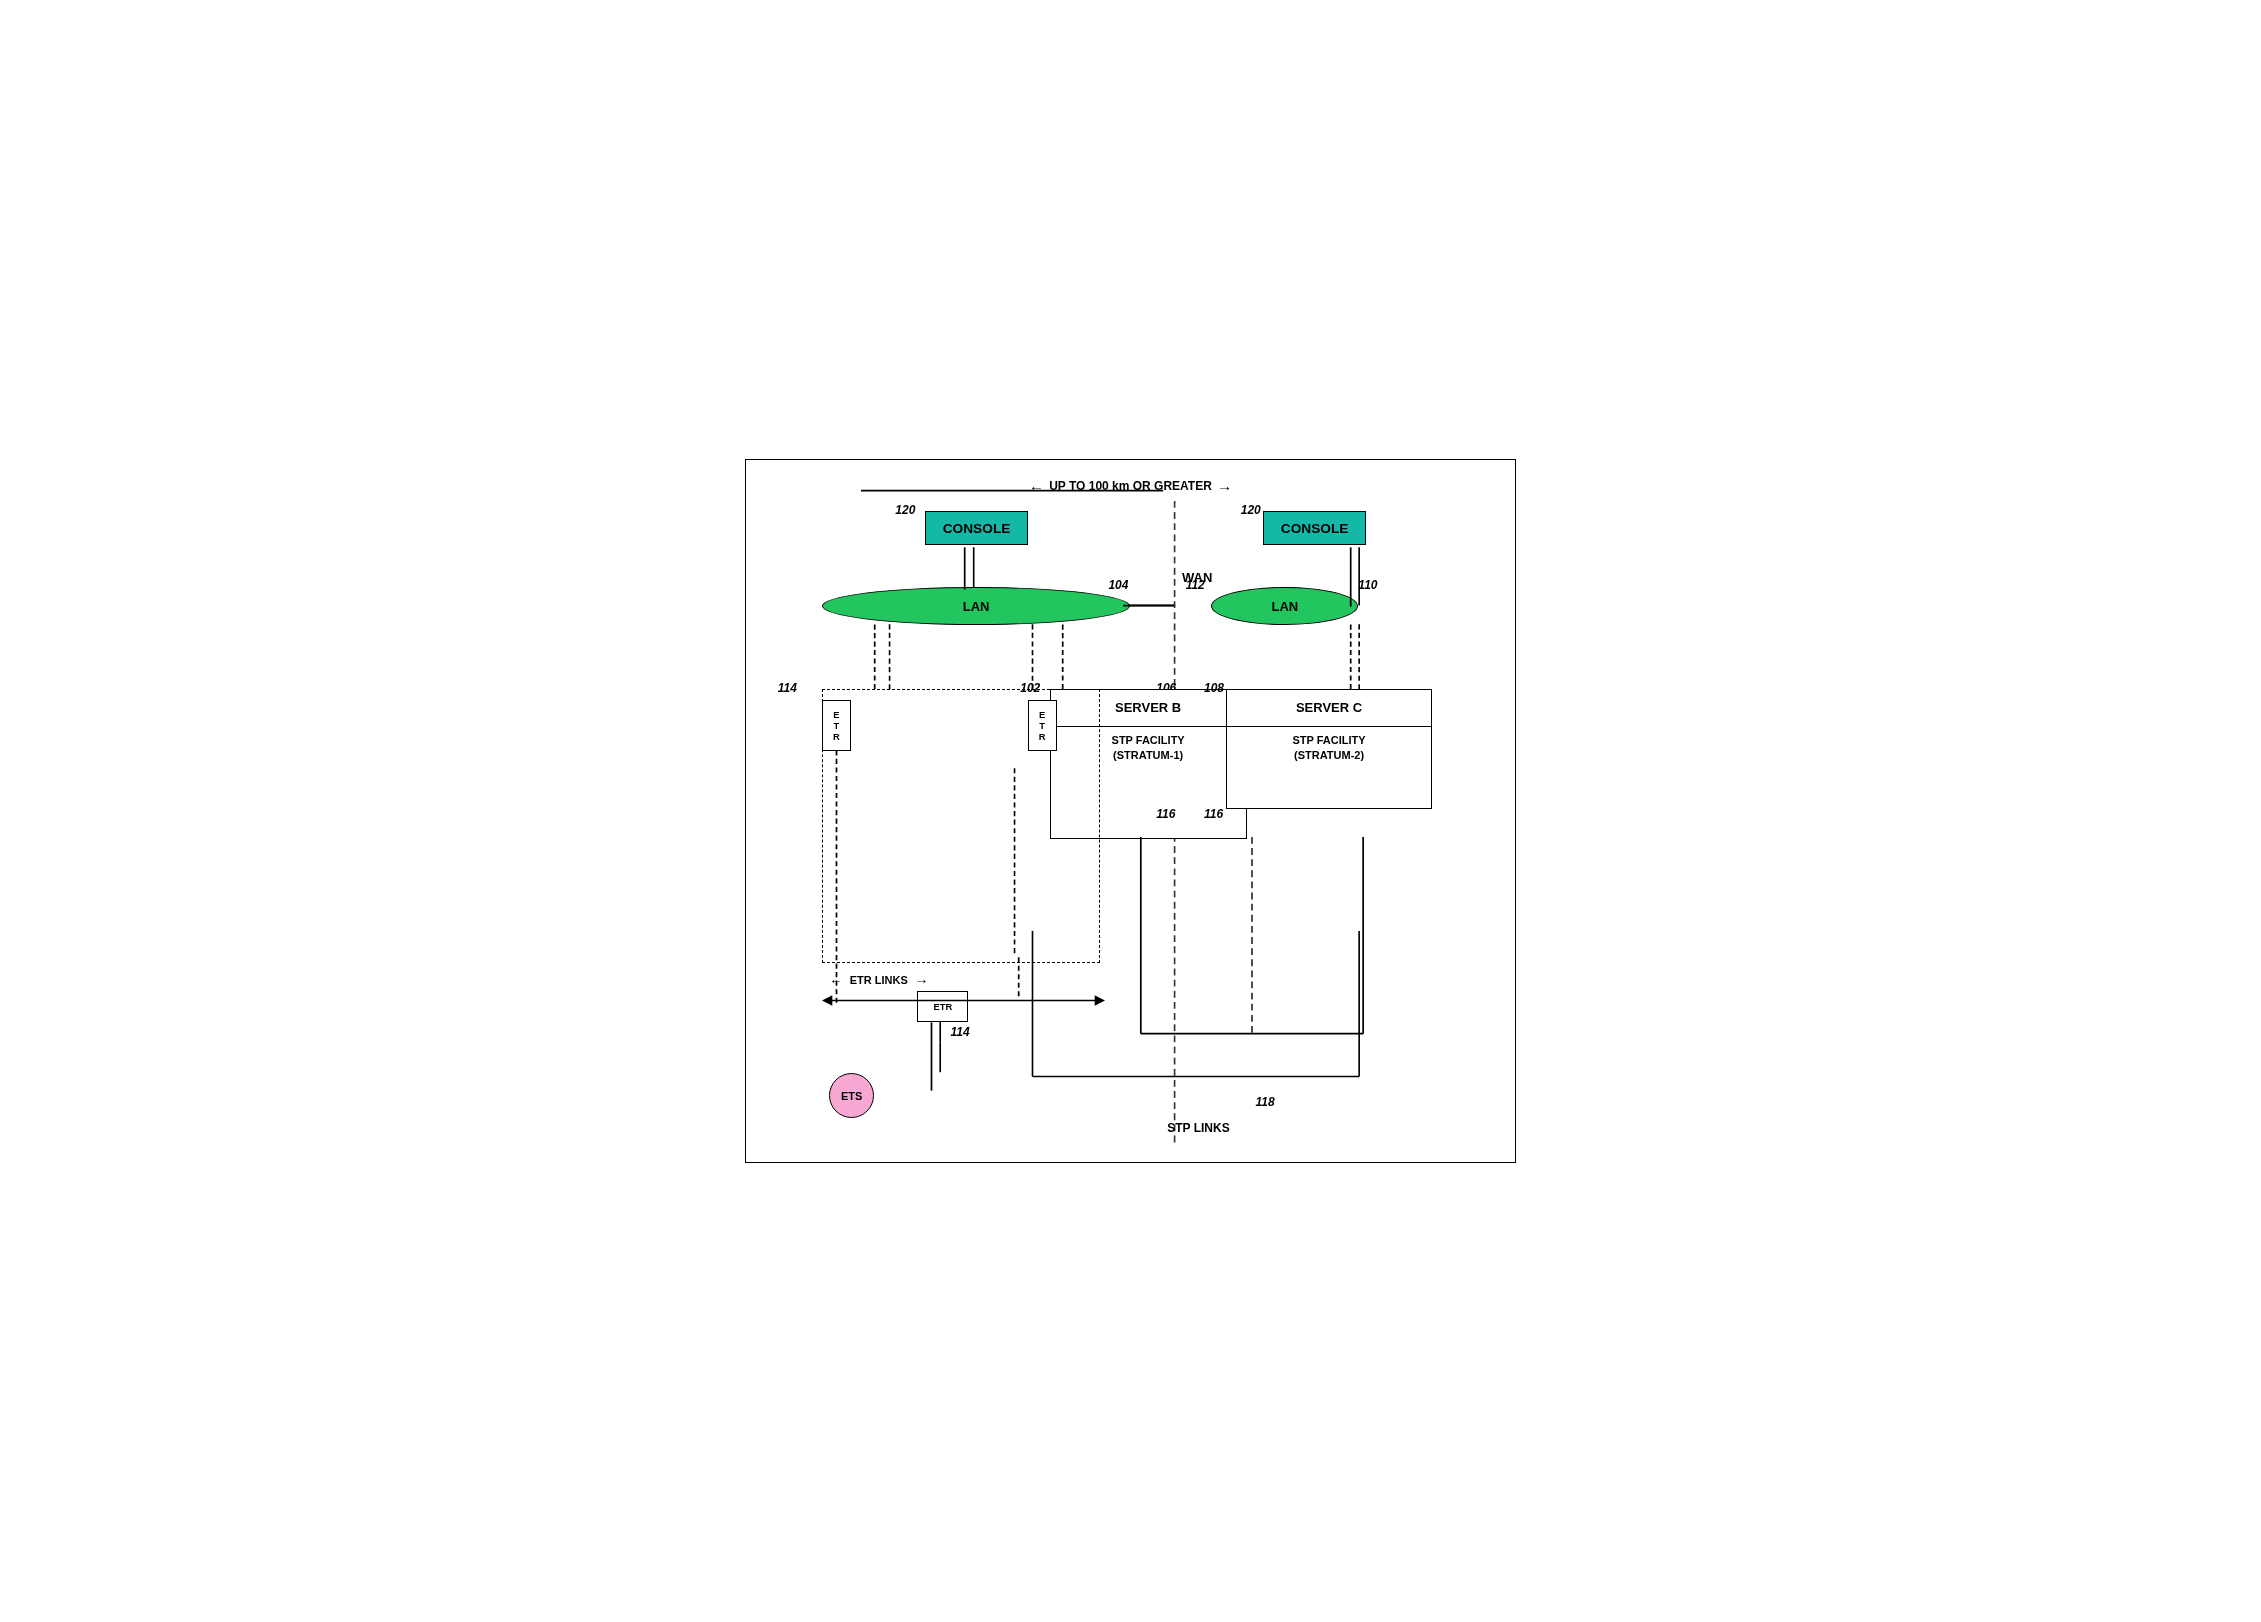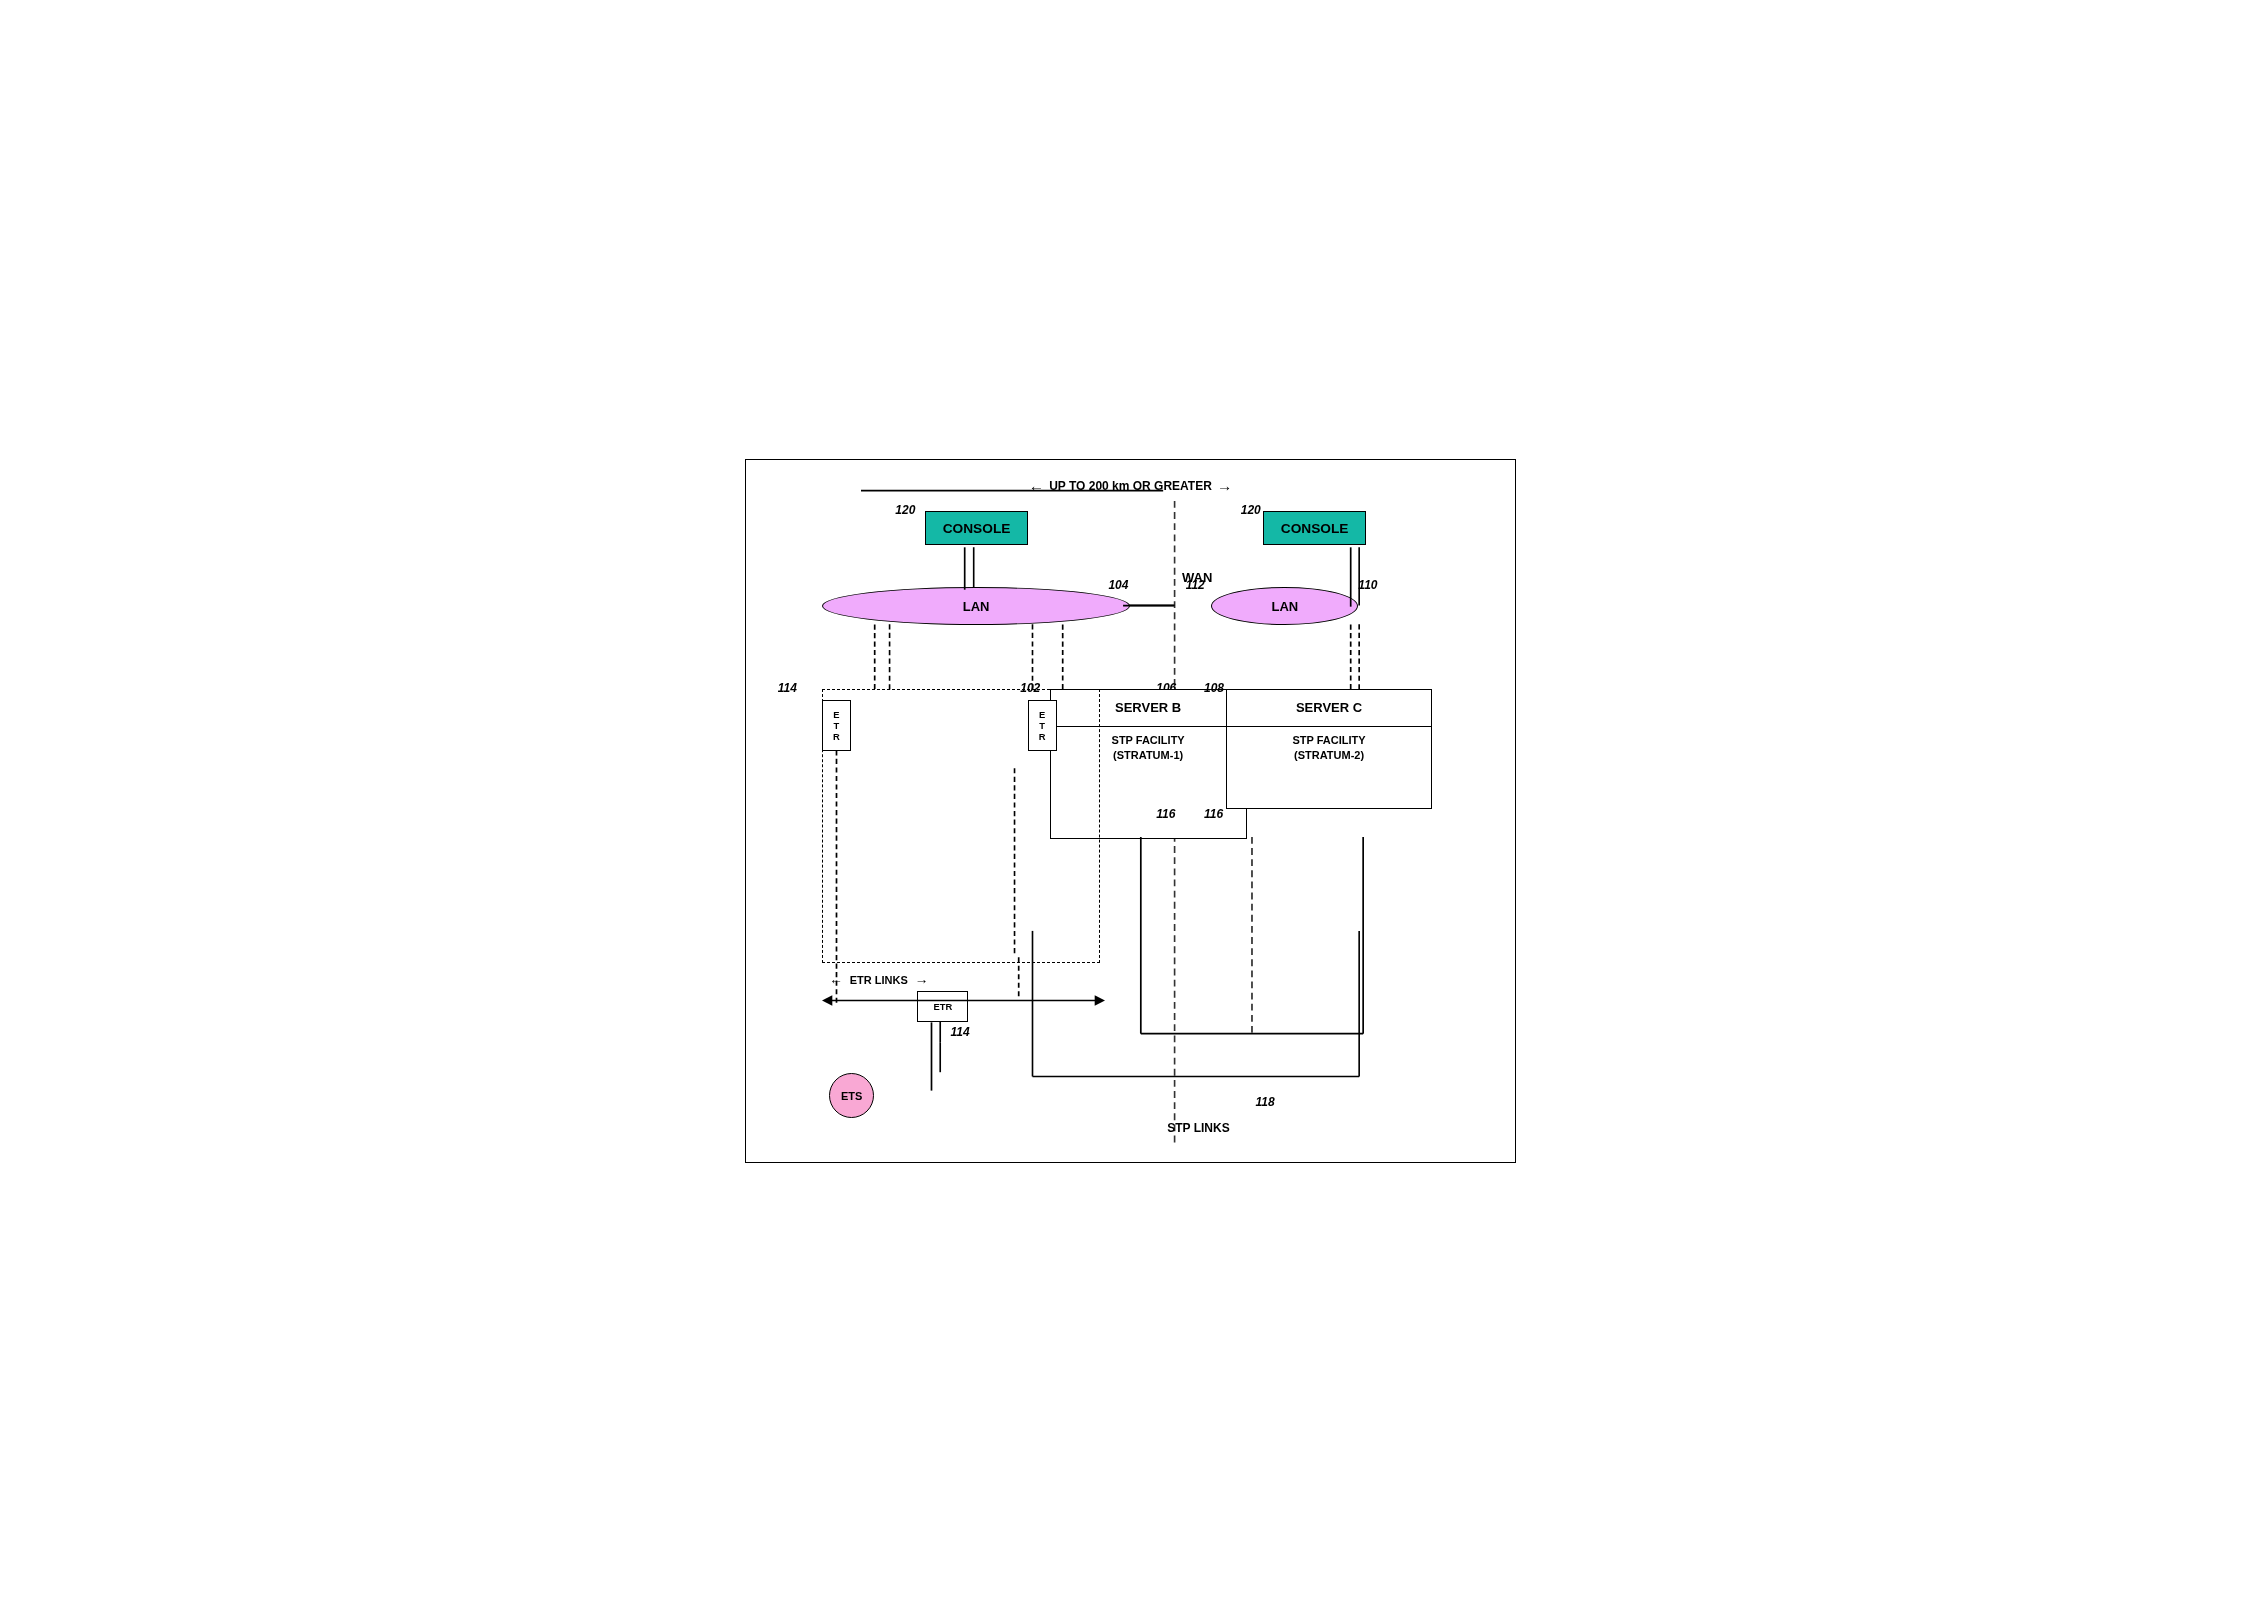--- a/index.html
+++ b/index.html
@@ -91,21 +91,21 @@
       font-size: 12px;
       font-style: italic;
       font-weight: bold;
     }
 
     
     .lan-ellipse {
       position: absolute;
       border: 1.7px solid #000;
       border-radius: 50%;
-      background: #f0abfc;
+      background: #22c55e;
       display: flex;
       align-items: center;
       justify-content: center;
       font-size: 13px;
       font-weight: bold;
     }
     .lan-left {
       top: 110px;
       left: 8%;
       width: 42%;
@@ -232,21 +232,21 @@
         <line x1="330" y1="700" x2="730" y2="700" stroke="#000" stroke-width="2"></line>
         <line x1="730" y1="530" x2="730" y2="700" stroke="#000" stroke-width="2"></line>
 
         <line x1="308" y1="340" x2="308" y2="560" stroke="#000" stroke-width="2" stroke-dasharray="6,4"></line>
 
         <line x1="217" y1="622" x2="217" y2="660" stroke="#000" stroke-width="2"></line>
         <line x1="217" y1="660" x2="217" y2="695" stroke="#000" stroke-width="2"></line>
       </svg>
 
       <div class="distance-row">
-        <div class="arrow-line arrow-left arrow-right">UP TO 200 km OR GREATER</div>
+        <div class="arrow-line arrow-left arrow-right">UP TO 100 km OR GREATER</div>
       </div>
 
       <div class="wan-label">WAN</div>
 
       <div class="ref-label" style="top:26px; left:18%;">120</div>
       <div class="console-box console-left">
         <span>CONSOLE</span>
       </div>
 
       <div class="ref-label" style="top:26px; left:65%;">120</div>

